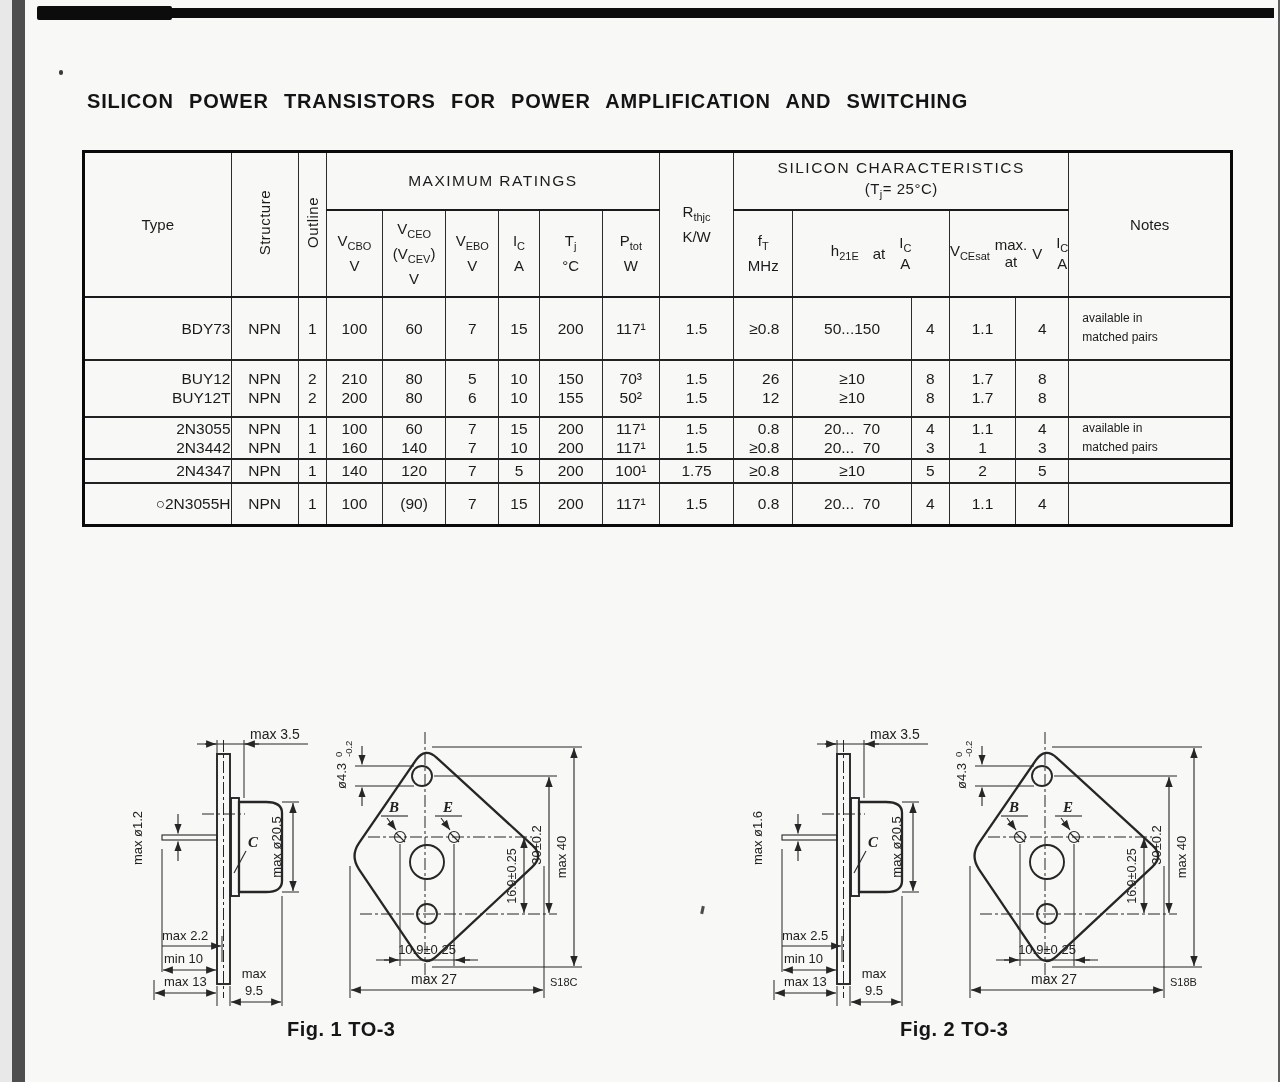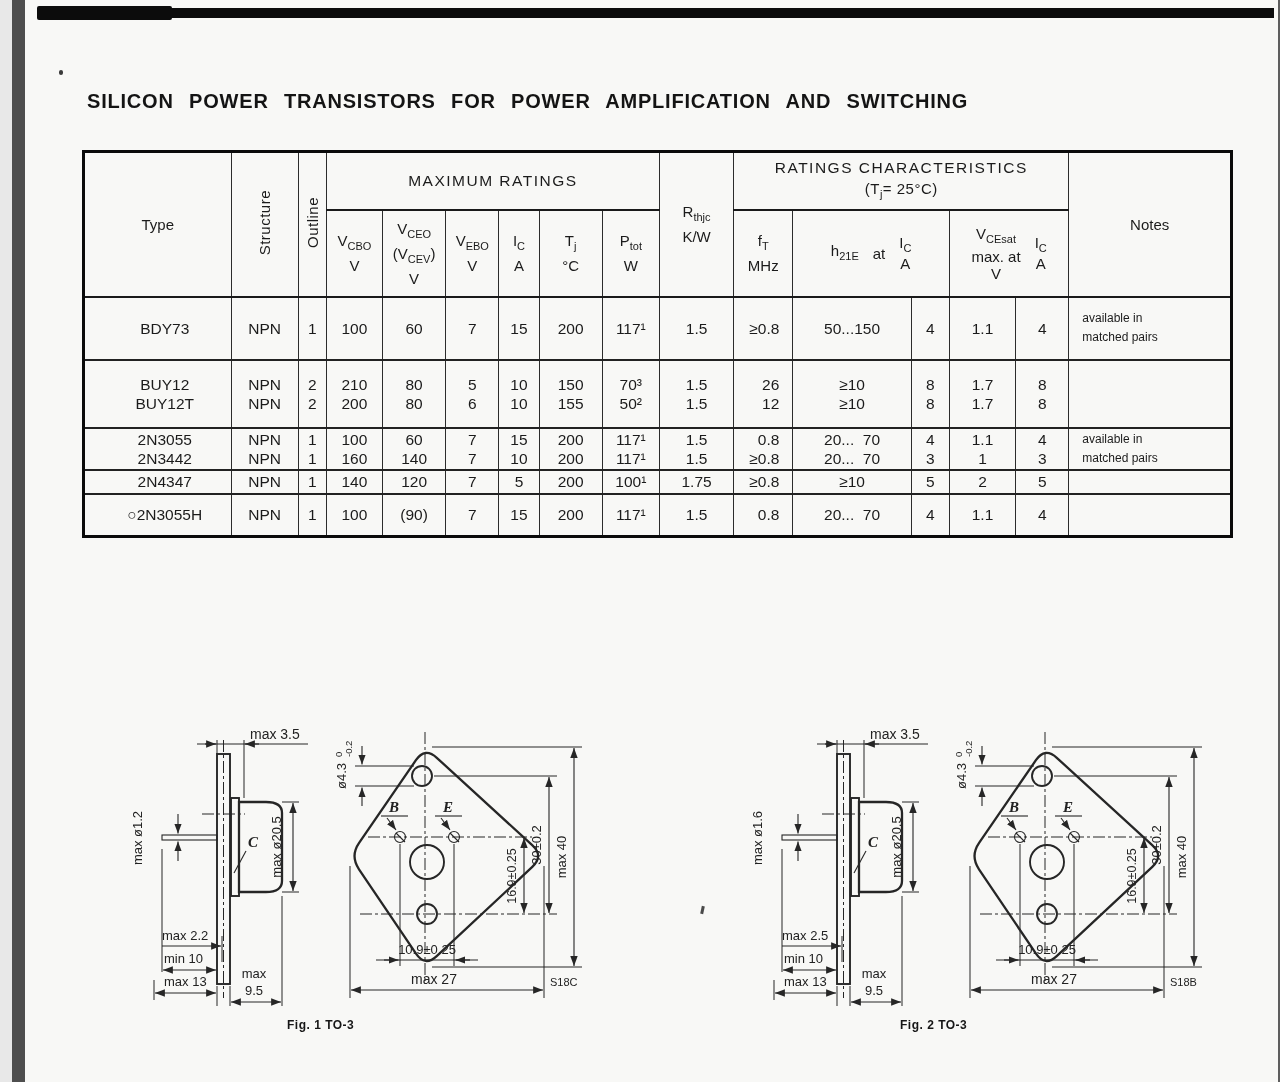--- a/index.html
+++ b/index.html
@@ -18,40 +18,40 @@
   
   .tbl-wrap{position:absolute;left:70px;top:150px;}
   table{border-collapse:collapse;table-layout:fixed;width:1151px;border:3px solid #0a0a0a;}
   td{border:1.6px solid #2c2c2c;text-align:center;vertical-align:middle;
      font-size:15.5px;line-height:19px;padding:0;color:#1b1b1b;}
   thead td{font-size:15px;}
   thead tr.h1{height:58px;}
   thead tr.h2{height:87px;}
   thead td{border-bottom:2.4px solid #1a1a1a;}
   tbody tr:nth-child(1){height:63px;}
-  tbody tr:nth-child(2){height:68px;}
+  tbody tr:nth-child(2){height:57px;}
   tbody tr:nth-child(3){height:42px;}
   tbody tr:nth-child(4){height:24px;}
   tbody tr:nth-child(5){height:43px;}
   tbody td{border-top:2px solid #222;border-bottom:2px solid #222;}
   .group{font-size:15.5px;letter-spacing:1.5px;}
   .group .cond{letter-spacing:0.5px;font-size:15px;margin-top:2px;}
   .vert{writing-mode:vertical-rl;transform:rotate(180deg);font-size:15px;letter-spacing:0.5px;display:inline-block;}
   sub{font-size:11px;}
   .hrow{display:flex;align-items:center;justify-content:center;gap:14px;}
   .stk{display:inline-flex;flex-direction:column;line-height:16px;font-size:15px;}
-  .stk3{display:inline-flex;flex-direction:column;line-height:17px;font-size:15px;align-items:center;}
-  .col-type{text-align:center;padding-left:14px;}
+  .stk3{display:inline-flex;flex-direction:row;line-height:17px;font-size:15px;align-items:center;}
+  .col-type{text-align:right;padding-left:14px;}
   .col-notes{text-align:left;padding-left:13px;font-size:12px;}
   .col-ft{text-align:right;padding-right:13px;}
   
   .fig-svg{position:absolute;width:500px;height:310px;}
   #fig1{left:100px;top:714px;}
   #fig2{left:720px;top:714px;}
-  .caption{position:absolute;top:1018px;font-size:12px;font-weight:bold;letter-spacing:0.5px;color:#161616;}
+  .caption{position:absolute;top:1018px;font-size:20px;font-weight:bold;letter-spacing:0.5px;color:#161616;}
   #cap1{left:275px;}
   #cap2{left:888px;}
   svg text{font-family:"Liberation Sans",sans-serif;fill:#222;}
   svg .lbl{font-size:14px;}
   svg .dim{font-size:13px;}
   svg .dimsm{font-size:12.5px;}
   svg .tol{font-size:9.5px;}
   svg .code{font-size:11px;}
   svg .pin{font-size:15px;font-style:italic;font-family:"Liberation Serif",serif;font-weight:bold;}
   svg line,svg path,svg rect,svg circle{stroke:#262626;fill:none;}
@@ -97,21 +97,21 @@
         <col style="width:162px">
       </colgroup>
       <thead>
         <tr class="h1">
           <td rowspan="2">Type</td>
           <td rowspan="2"><span class="vert">Structure</span></td>
           <td rowspan="2"><span class="vert">Outline</span></td>
           <td colspan="6" class="group">MAXIMUM RATINGS</td>
           <td rowspan="2">R<sub>thjc</sub><br>K/W</td>
           <td colspan="5" class="group">
-            <div>RATINGS CHARACTERISTICS</div>
+            <div>SILICON CHARACTERISTICS</div>
             <div class="cond">(T<sub>j</sub>= 25°C)</div>
           </td>
           <td rowspan="2">Notes</td>
         </tr>
         <tr class="h2">
           <td>V<sub>CBO</sub><br>V</td>
           <td>V<sub>CEO</sub><br>(V<sub>CEV</sub>)<br>V</td>
           <td>V<sub>EBO</sub><br>V</td>
           <td>I<sub>C</sub><br>A</td>
           <td>T<sub>j</sub><br>°C</td>

